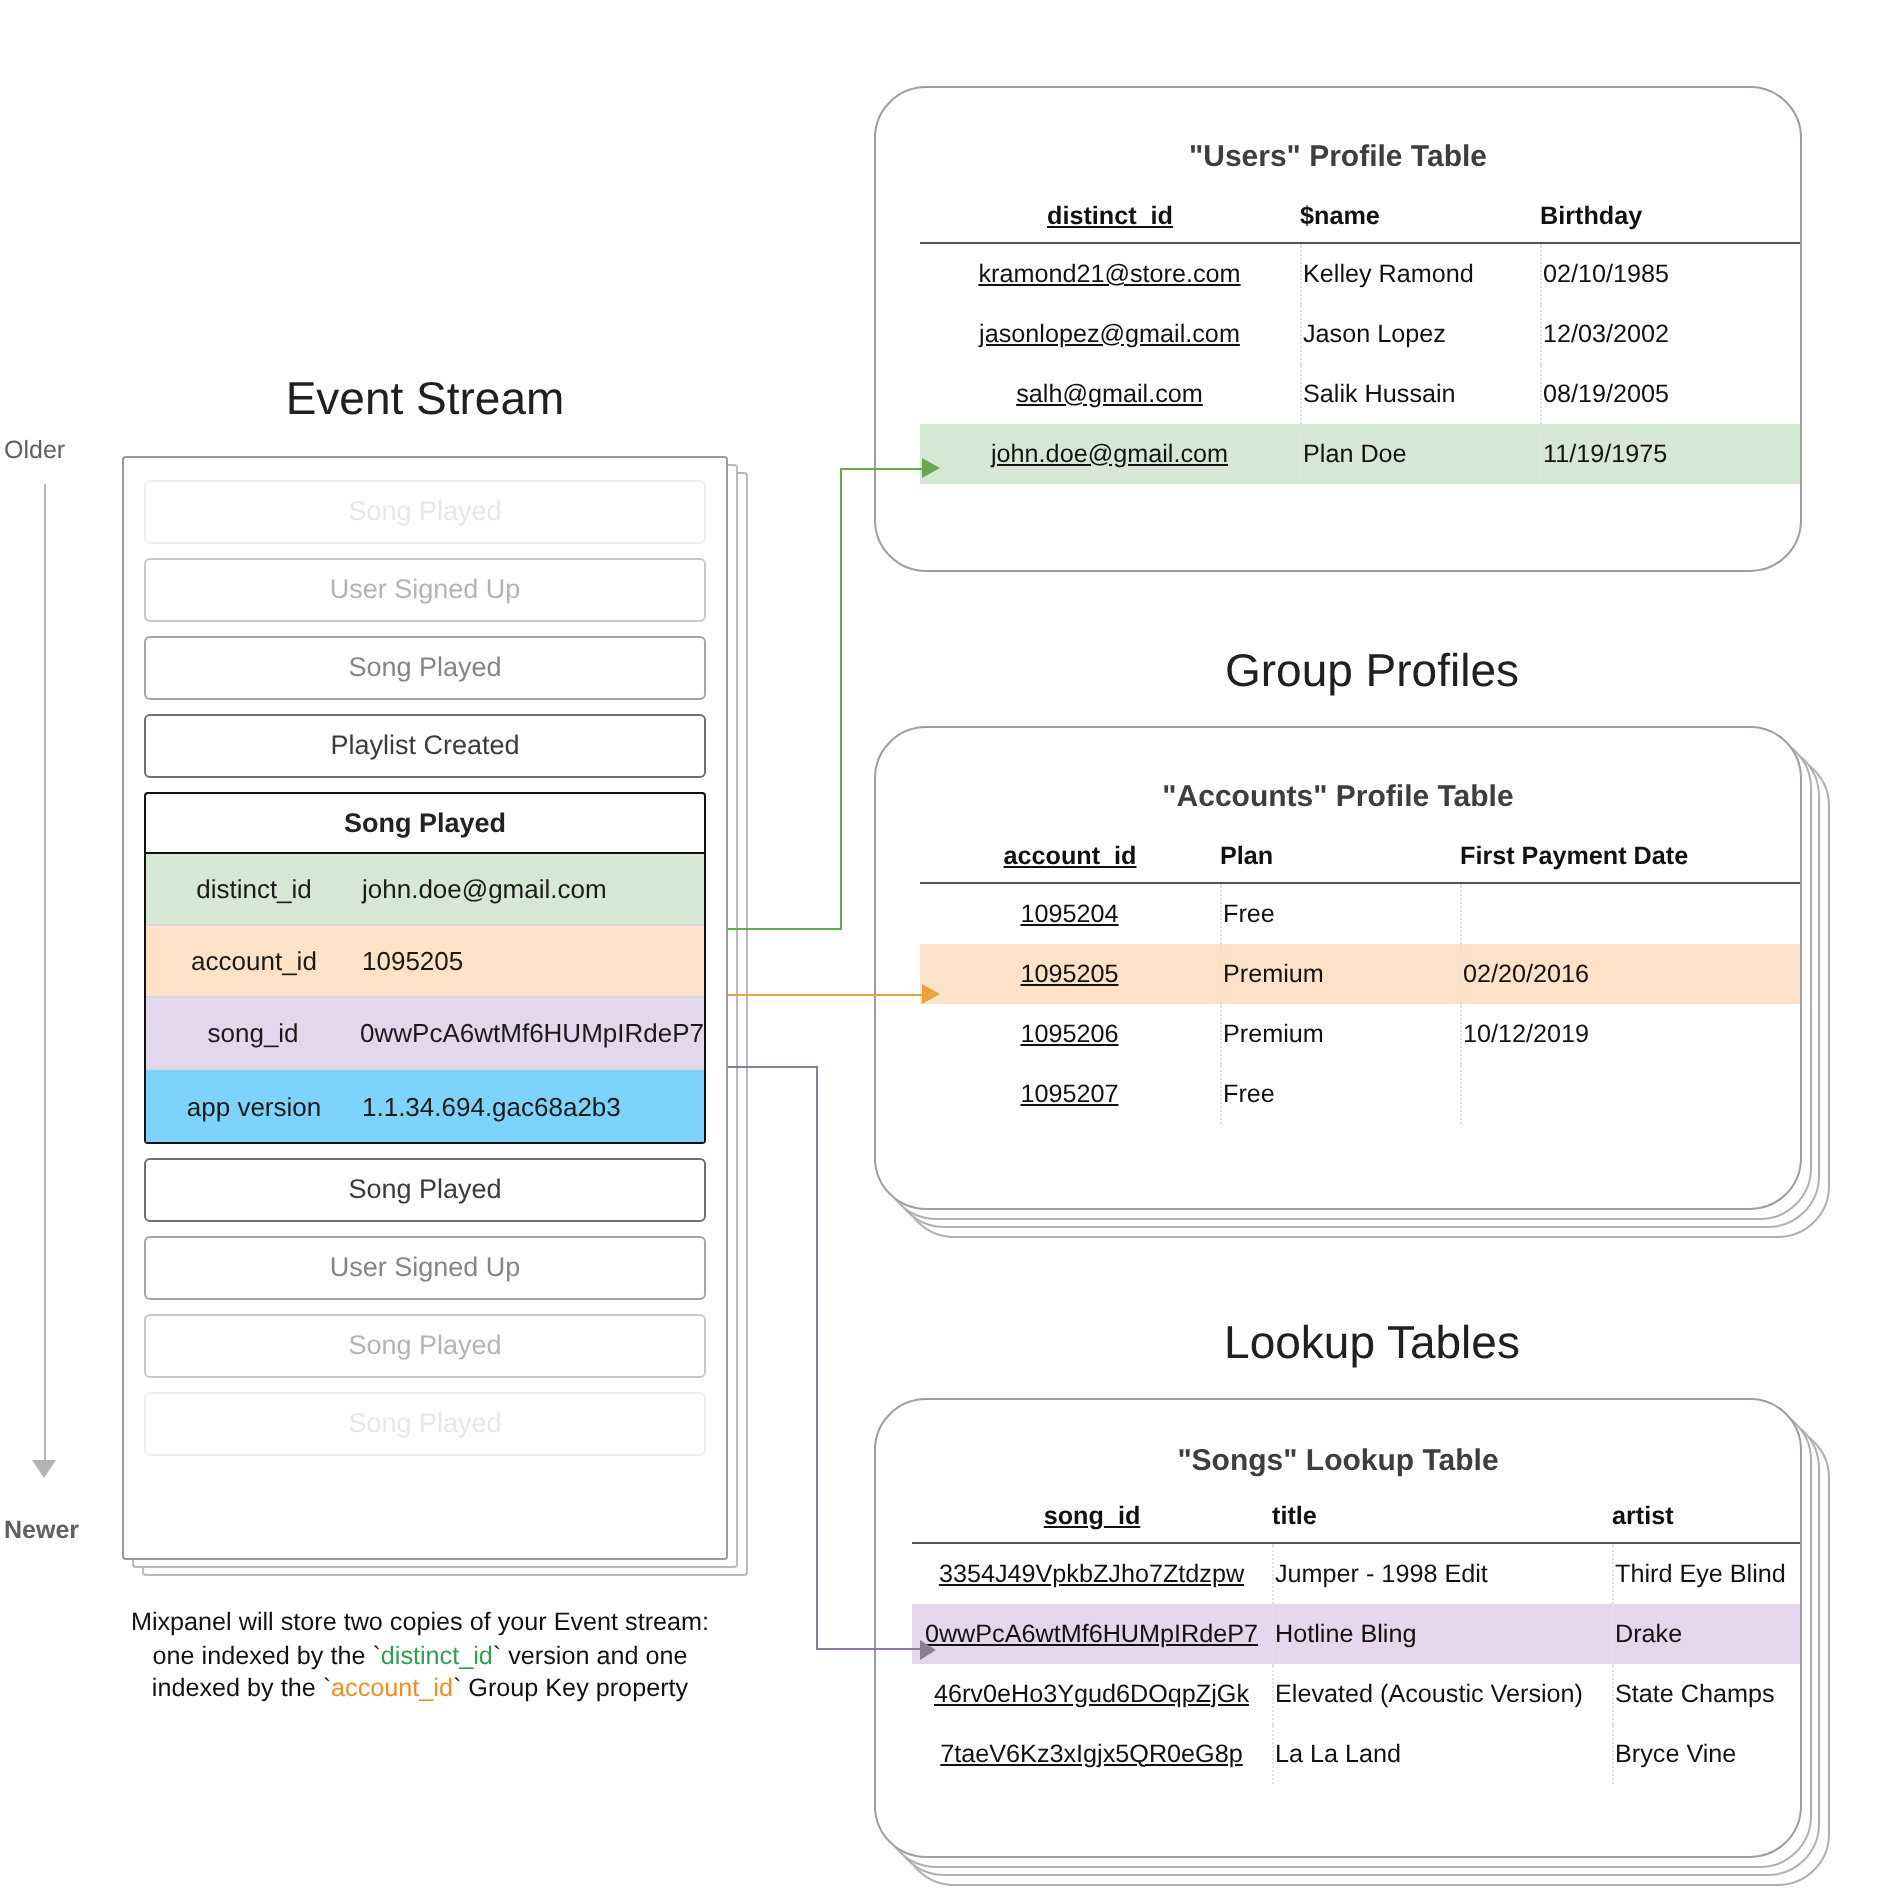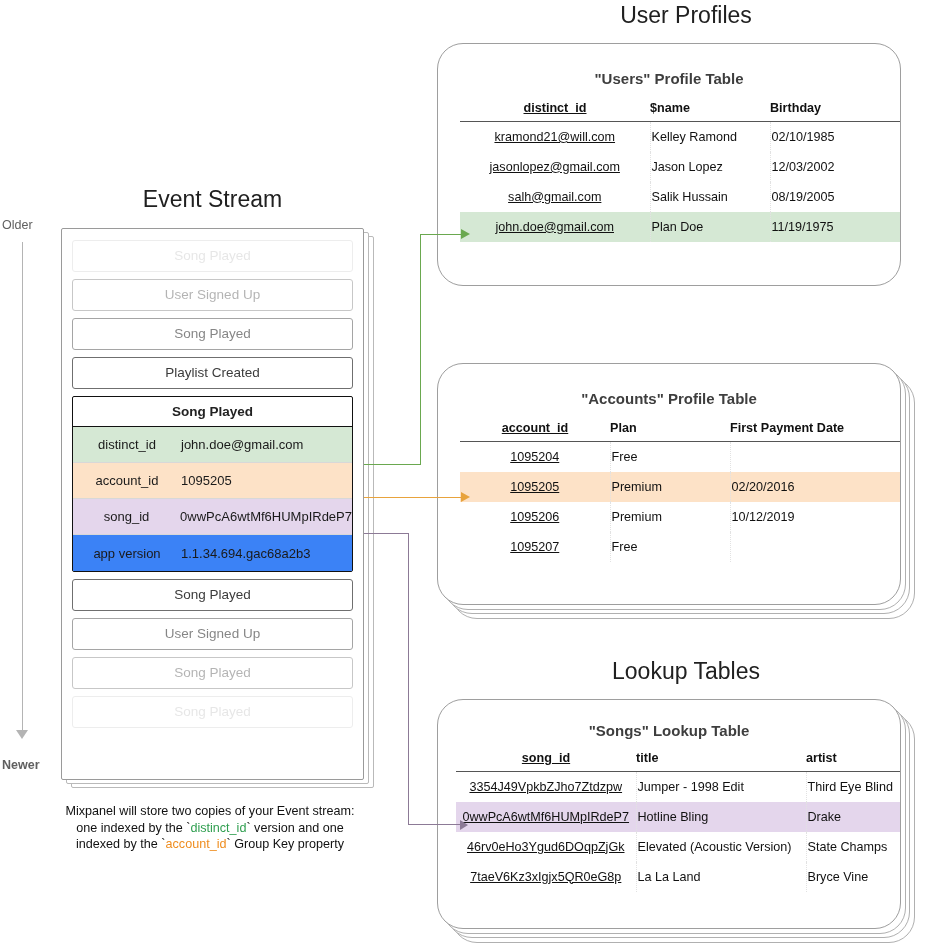--- a/index.html
+++ b/index.html
@@ -116,21 +116,21 @@
   
   .conn { position: absolute; }
   .seg { position: absolute; }
   .arrow-head { position: absolute; width: 0; height: 0; }
 </style>
 </head>
 <body>
 
 <div id="root">
 
-  <div class="section-title" style="left:431px; top:2px; width:510px;">User Profiles</div>
+  <div class="section-title" style="left:431px; top:322px; width:510px;">Group Profiles</div>
   <div class="section-title" style="left:431px; top:658px; width:510px;">Lookup Tables</div>
   <div class="section-title" style="left:60px; top:186px; width:305px;">Event Stream</div>
 
   <div id="event-stream-wrap">
 
     <div class="time-axis">
       <div class="time-label older">Older</div>
       <div class="axis-line"></div>
       <div class="axis-head"></div>
       <div class="time-label newer">Newer</div>
@@ -155,21 +155,21 @@
               <div class="prop-val">john.doe@gmail.com</div>
             </div>
             <div class="prop-row" style="background: rgb(253, 226, 199);">
               <div class="prop-key">account_id</div>
               <div class="prop-val">1095205</div>
             </div>
             <div class="prop-row" style="background: rgb(228, 214, 236);">
               <div class="prop-key">song_id</div>
               <div class="prop-val">0wwPcA6wtMf6HUMpIRdeP7</div>
             </div>
-            <div class="prop-row" style="background: #3b82f6;">
+            <div class="prop-row" style="background: #7dd3fc;">
               <div class="prop-key">app version</div>
               <div class="prop-val">1.1.34.694.gac68a2b3</div>
             </div>
           </div>
       </div>
 
       <div id="events-after" style="display:flex; flex-direction:column; gap:7px;">
           <div class="evt f4"><span>Song Played</span></div>
           <div class="evt f3"><span>User Signed Up</span></div>
           <div class="evt f2"><span>Song Played</span></div>
@@ -199,21 +199,21 @@
           </colgroup>
           <thead>
             <tr>
               <th class="c0">distinct_id</th>
               <th>$name</th>
               <th>Birthday</th>
             </tr>
           </thead>
           <tbody>
             <tr>
-              <td class="c0"><span>kramond21@will.com</span></td>
+              <td class="c0"><span>kramond21@store.com</span></td>
               <td>Kelley Ramond</td>
               <td>02/10/1985</td>
             </tr>
             <tr>
               <td class="c0"><span>jasonlopez@gmail.com</span></td>
               <td>Jason Lopez</td>
               <td>12/03/2002</td>
             </tr>
             <tr>
               <td class="c0"><span>salh@gmail.com</span></td>

